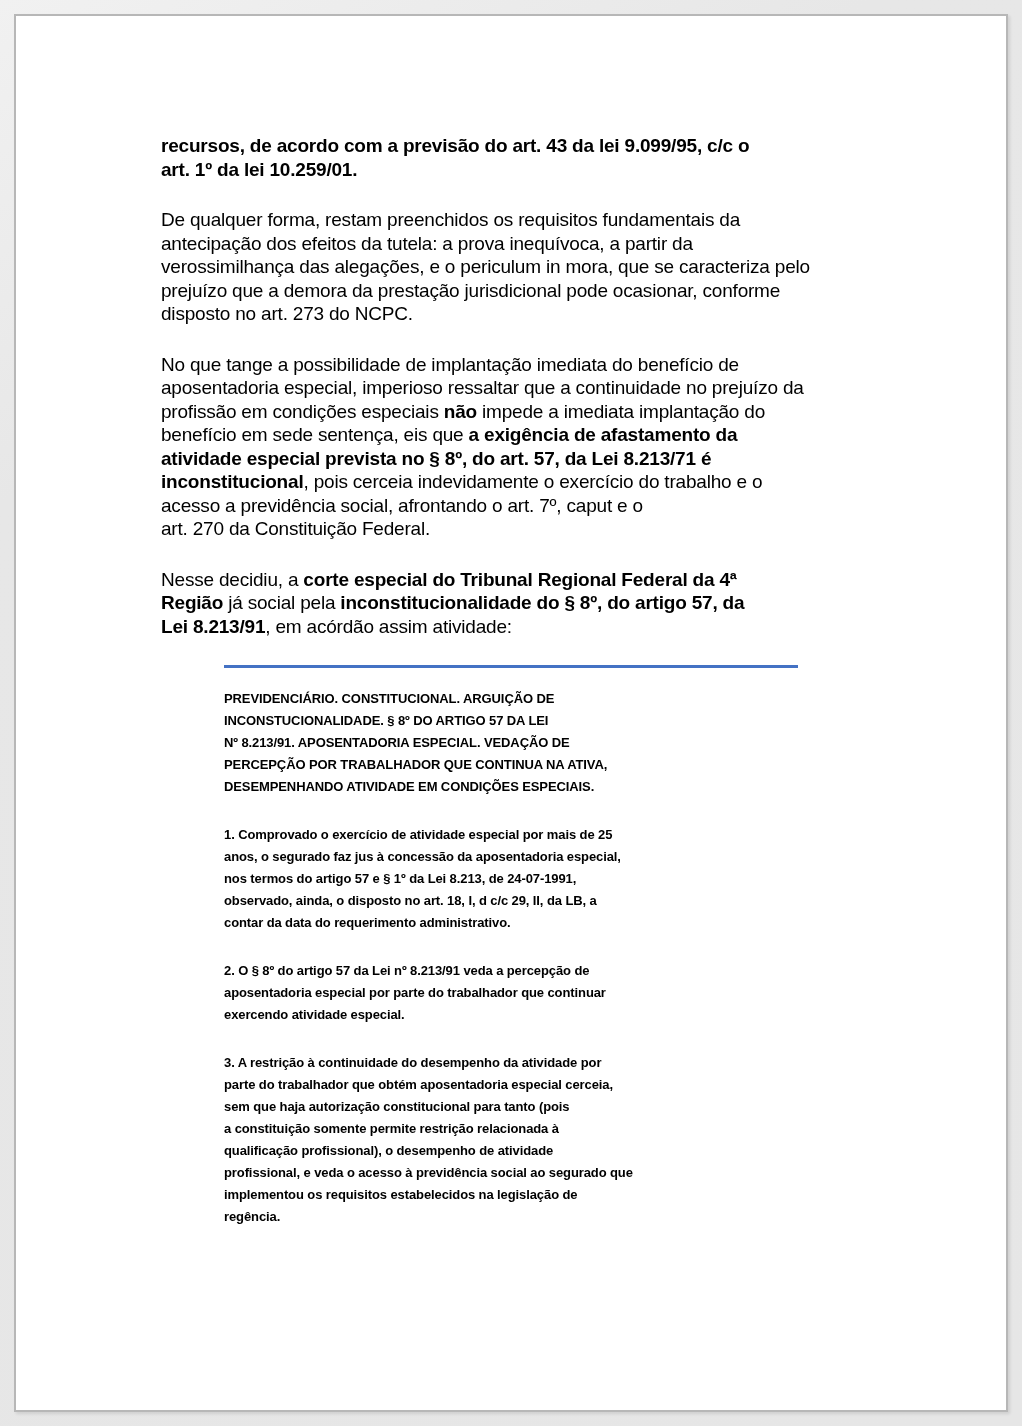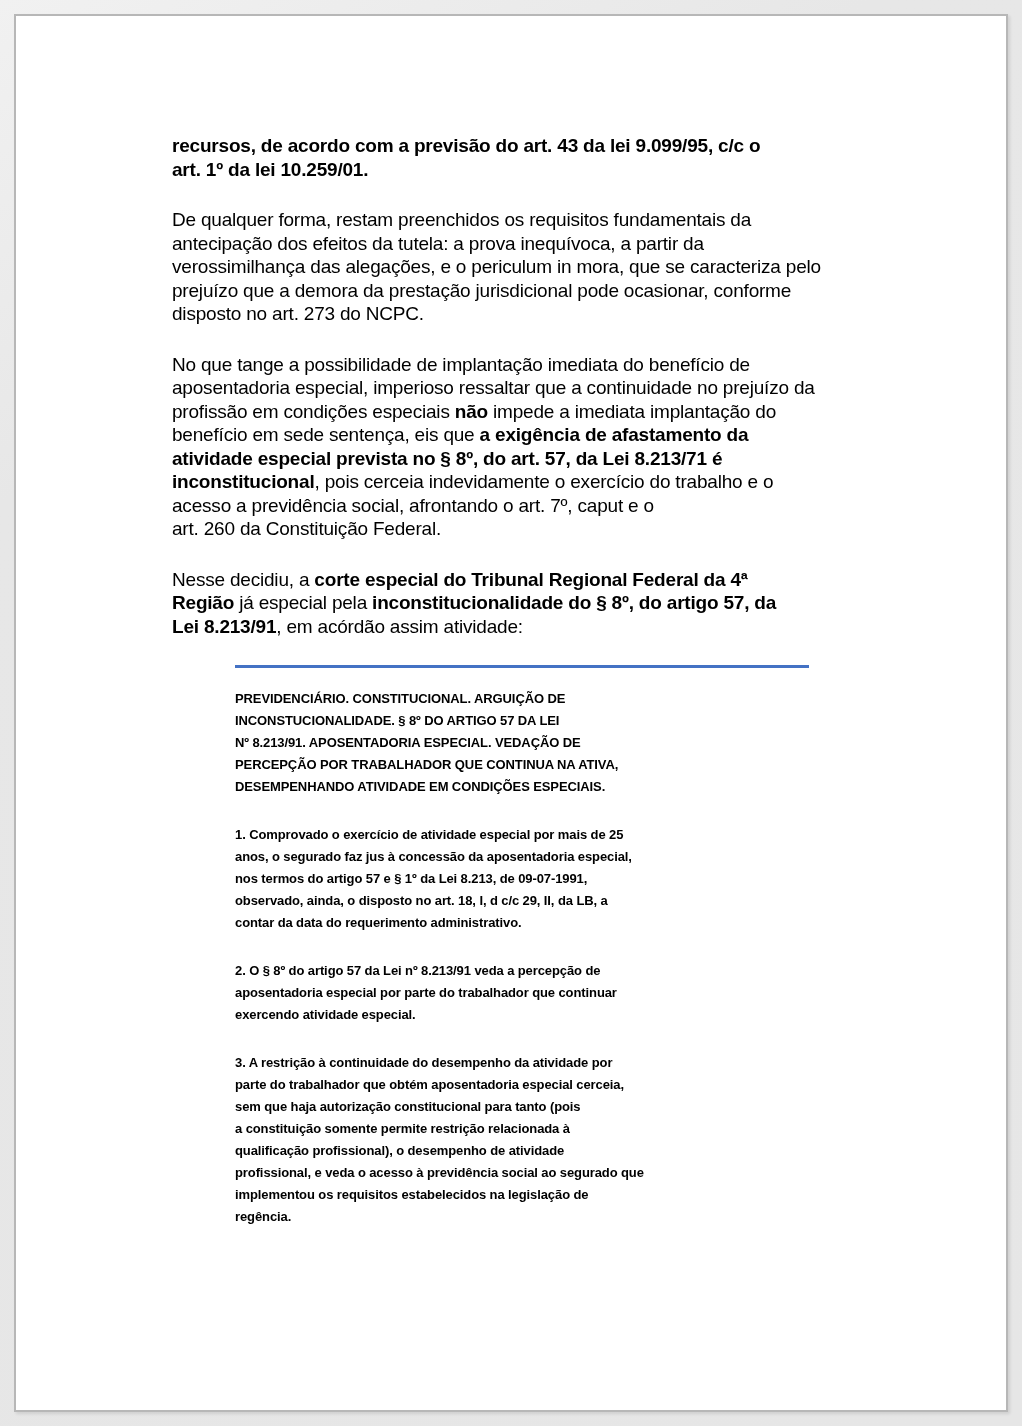--- a/index.html
+++ b/index.html
@@ -20,21 +20,20 @@
     height: 1398px;
     box-sizing: border-box;
     background: #ffffff;
     border: 2px solid #b7b7b7;
     box-shadow: 2px 2px 3px rgba(0,0,0,0.10);
   }
   .content {
     padding: 118px 24px 0 145px;
     font-family: "Liberation Sans", sans-serif;
     color: #000000;
-    margin-left: 11px;
   }
   p.body-par {
     margin: 0 0 27px 0;
     font-size: 19px;
     line-height: 23.5px;
     letter-spacing: -0.2px;
     white-space: pre;
     color: #000000;
   }
   .run { font-weight: normal; }
@@ -69,34 +68,34 @@
 verossimilhança das alegações, e o periculum in mora, que se caracteriza pelo
 prejuízo que a demora da prestação jurisdicional pode ocasionar, conforme
 disposto no art. 273 do NCPC.</span></p>
           <p class="body-par"><span class="run">No que tange a possibilidade de implantação imediata do benefício de
 aposentadoria especial, imperioso ressaltar que a continuidade no prejuízo da
 profissão em condições especiais </span><span class="run bold">não</span><span class="run"> impede a imediata implantação do
 benefício em sede sentença, eis que </span><span class="run bold">a exigência de afastamento da
 atividade especial prevista no § 8º, do art. 57, da Lei 8.213/71 é
 inconstitucional</span><span class="run">, pois cerceia indevidamente o exercício do trabalho e o
 acesso a previdência social, afrontando o art. 7º, caput e o
-art. 260 da Constituição Federal.</span></p>
+art. 270 da Constituição Federal.</span></p>
           <p class="body-par"><span class="run">Nesse decidiu, a </span><span class="run bold">corte especial do Tribunal Regional Federal da 4ª
-Região</span><span class="run"> já especial pela </span><span class="run bold">inconstitucionalidade do § 8º, do artigo 57, da
+Região</span><span class="run"> já social pela </span><span class="run bold">inconstitucionalidade do § 8º, do artigo 57, da
 Lei 8.213/91</span><span class="run">, em acórdão assim atividade:</span></p>
         </div>
       <div id="quote-block" class="quote-block" style="border-top-color: rgb(68, 114, 196);">
           <p class="quote-par"><span class="run bold">PREVIDENCIÁRIO. CONSTITUCIONAL. ARGUIÇÃO DE
 INCONSTUCIONALIDADE. § 8º DO ARTIGO 57 DA LEI
 Nº 8.213/91. APOSENTADORIA ESPECIAL. VEDAÇÃO DE
 PERCEPÇÃO POR TRABALHADOR QUE CONTINUA NA ATIVA,
 DESEMPENHANDO ATIVIDADE EM CONDIÇÕES ESPECIAIS.</span></p>
           <p class="quote-par"><span class="run bold">1. Comprovado o exercício de atividade especial por mais de 25
 anos, o segurado faz jus à concessão da aposentadoria especial,
-nos termos do artigo 57 e § 1º da Lei 8.213, de 09-07-1991,
+nos termos do artigo 57 e § 1º da Lei 8.213, de 24-07-1991,
 observado, ainda, o disposto no art. 18, I, d c/c 29, II, da LB, a
 contar da data do requerimento administrativo.</span></p>
           <p class="quote-par"><span class="run bold">2. O § 8º do artigo 57 da Lei nº 8.213/91 veda a percepção de
 aposentadoria especial por parte do trabalhador que continuar
 exercendo atividade especial.</span></p>
           <p class="quote-par"><span class="run bold">3. A restrição à continuidade do desempenho da atividade por
 parte do trabalhador que obtém aposentadoria especial cerceia,
 sem que haja autorização constitucional para tanto (pois
 a constituição somente permite restrição relacionada à
 qualificação profissional), o desempenho de atividade

